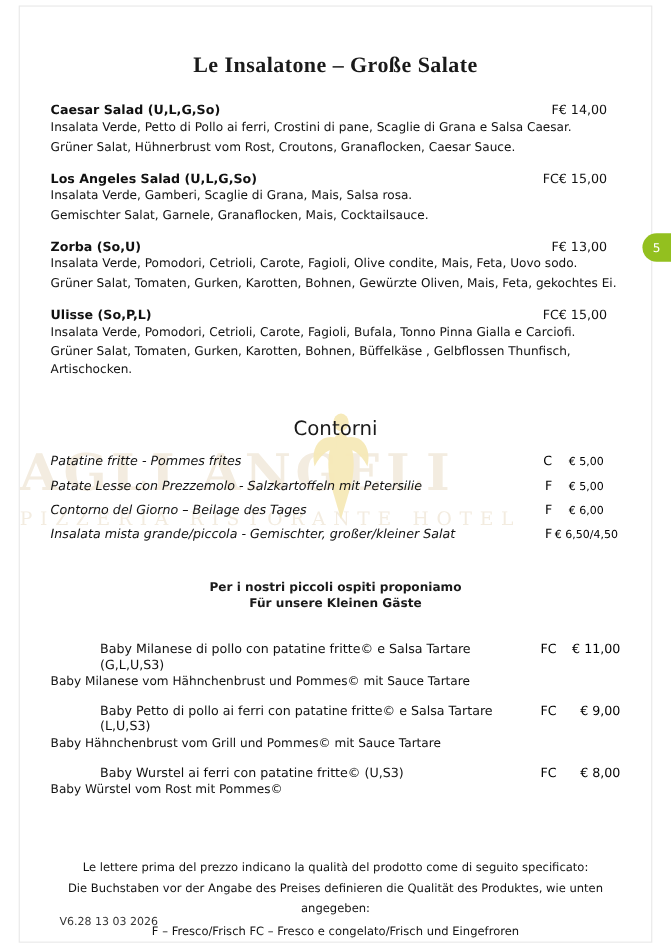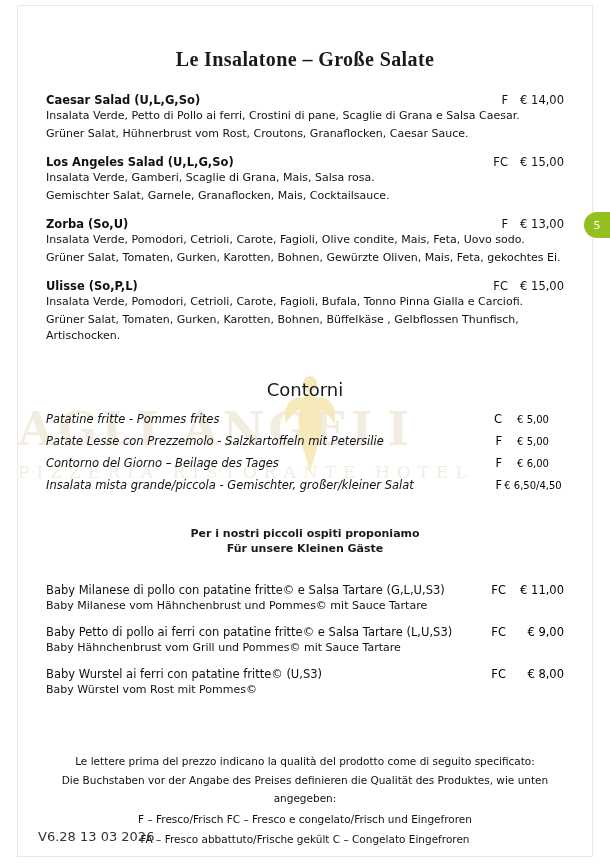--- a/index.html
+++ b/index.html
@@ -112,21 +112,20 @@
     font-size: 11.5px;
     color: #111;
     width: 28px;
     text-align: right;
     flex: 0 0 auto;
   }
   .price {
     font-size: 11.5px;
     color: #111;
     width: 56px;
-    text-align: right;
     flex: 0 0 auto;
   }
   .desc {
     font-size: 11px;
     color: #111;
     line-height: 1.5;
     margin-top: 1px;
   }
   .desc.de {
     color: #111;
@@ -157,20 +156,21 @@
   .kids {
     margin-top: 26px;
   }
   .kid-item {
     margin-bottom: 13px;
   }
   .kid-item .k-name {
     flex: 1 1 auto;
     font-size: 11.5px;
     color: #111;
+    margin-left: 45px;
   }
   .kid-item .k-code {
     width: 26px;
     text-align: right;
     font-size: 11.5px;
     flex: 0 0 auto;
   }
   .kid-item .k-price {
     width: 58px;
     text-align: right;
@@ -191,23 +191,23 @@
     color: #111;
   }
   .footnote .legend {
     margin-top: 2px;
   }
   .legend-line {
     display: block;
   }
   .version {
     position: absolute;
-    left: 20px;
+    left: 36px;
     bottom: 12px;
-    font-size: 13px;
+    font-size: 10px;
     color: #333;
     z-index: 2;
   }
   
   .page-tab {
     position: absolute;
     right: 0;
     top: 212px;
     width: 26px;
     height: 26px;

